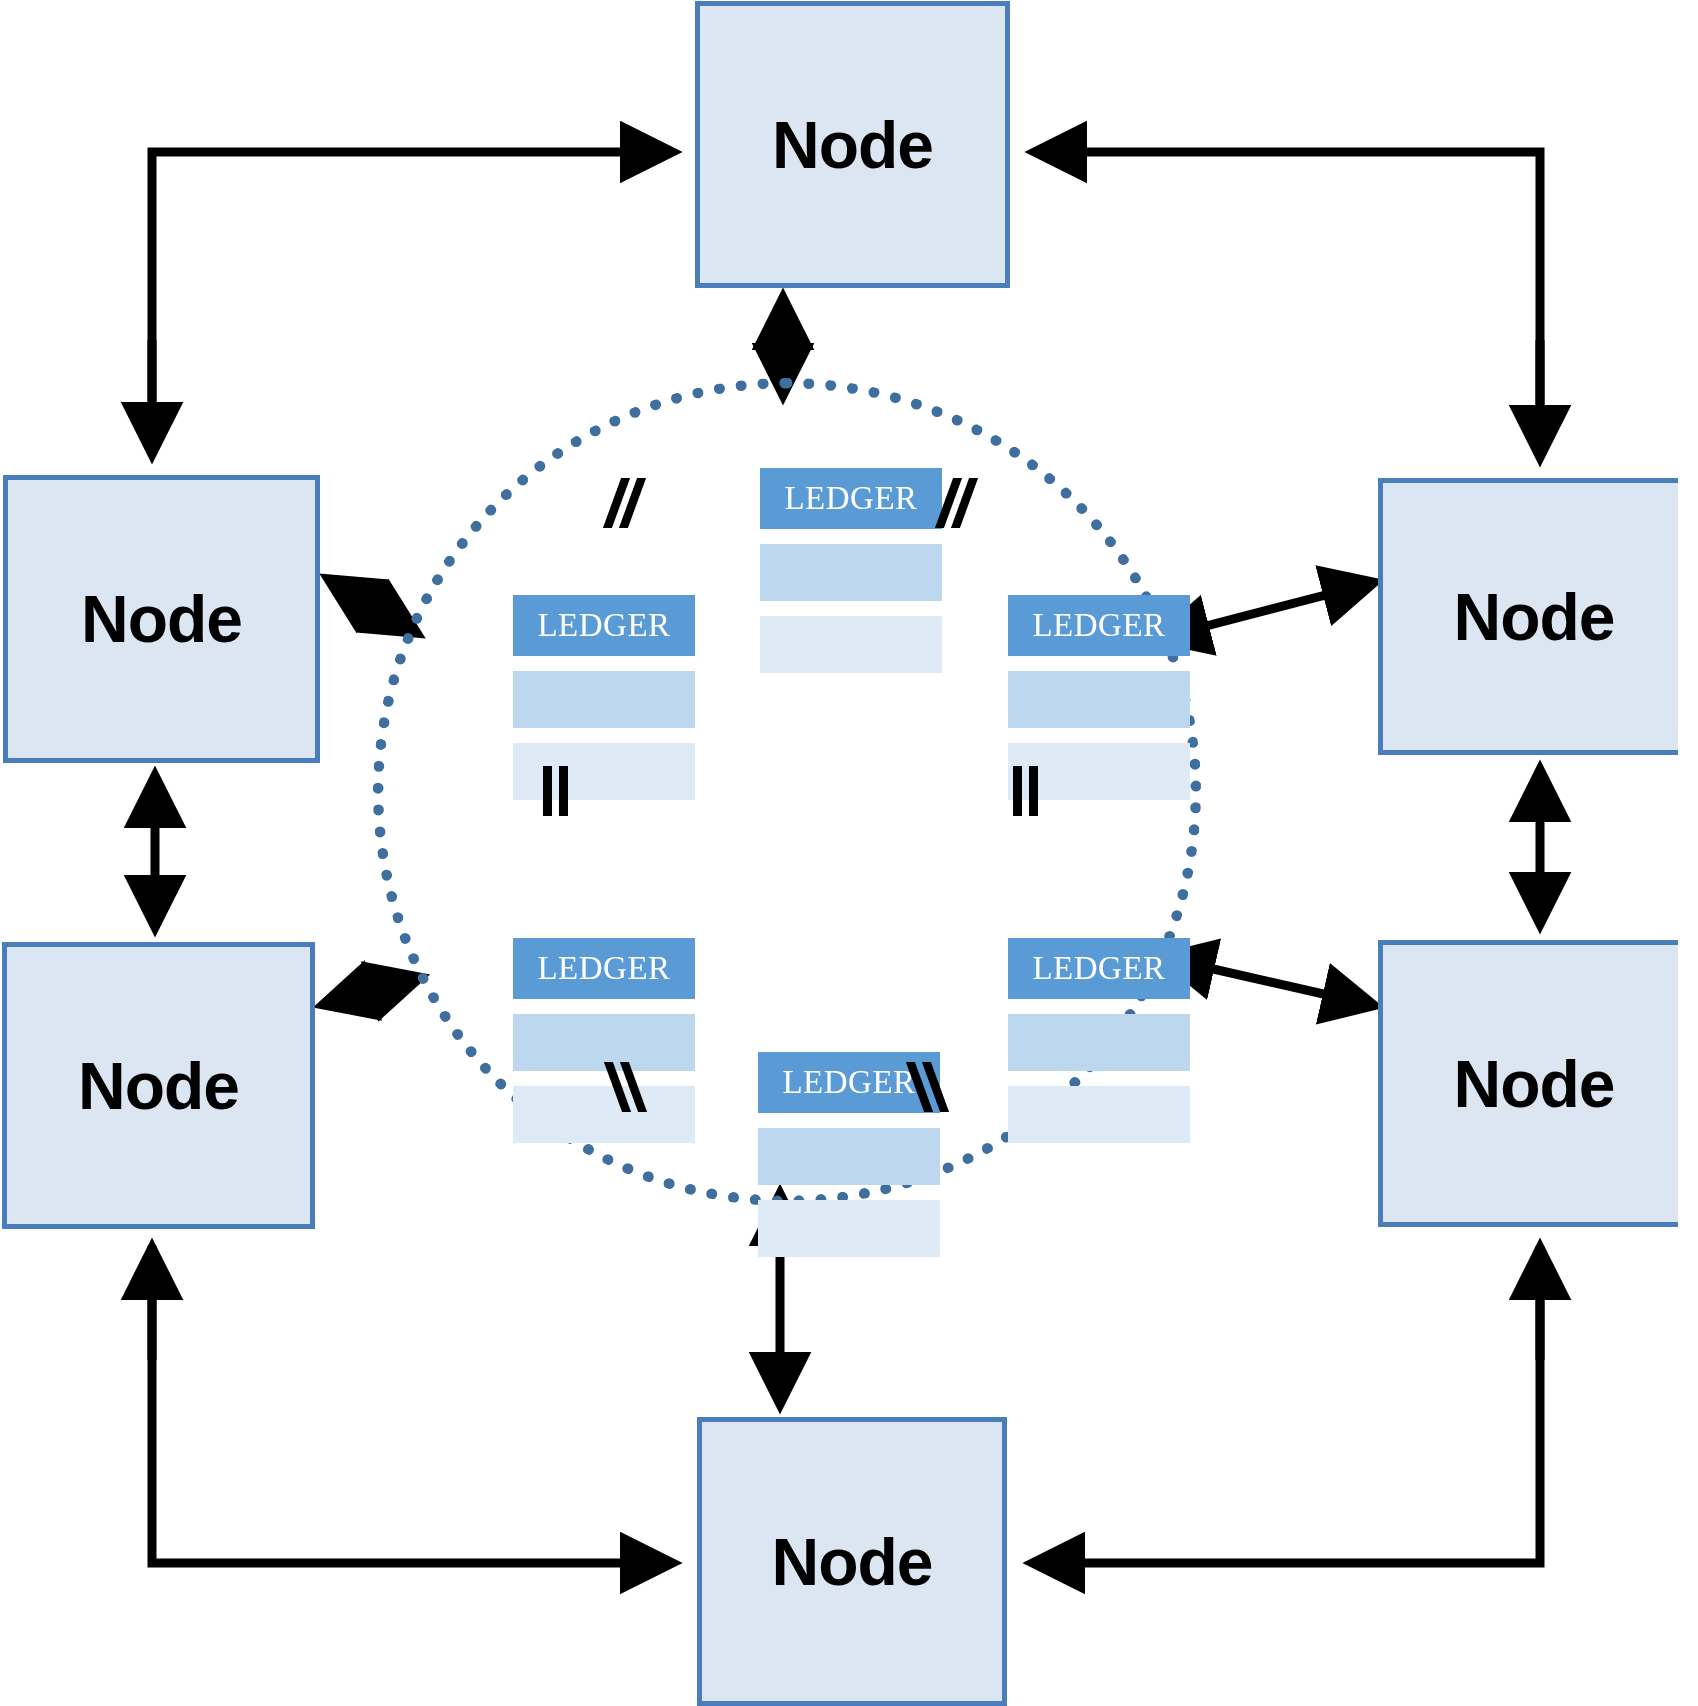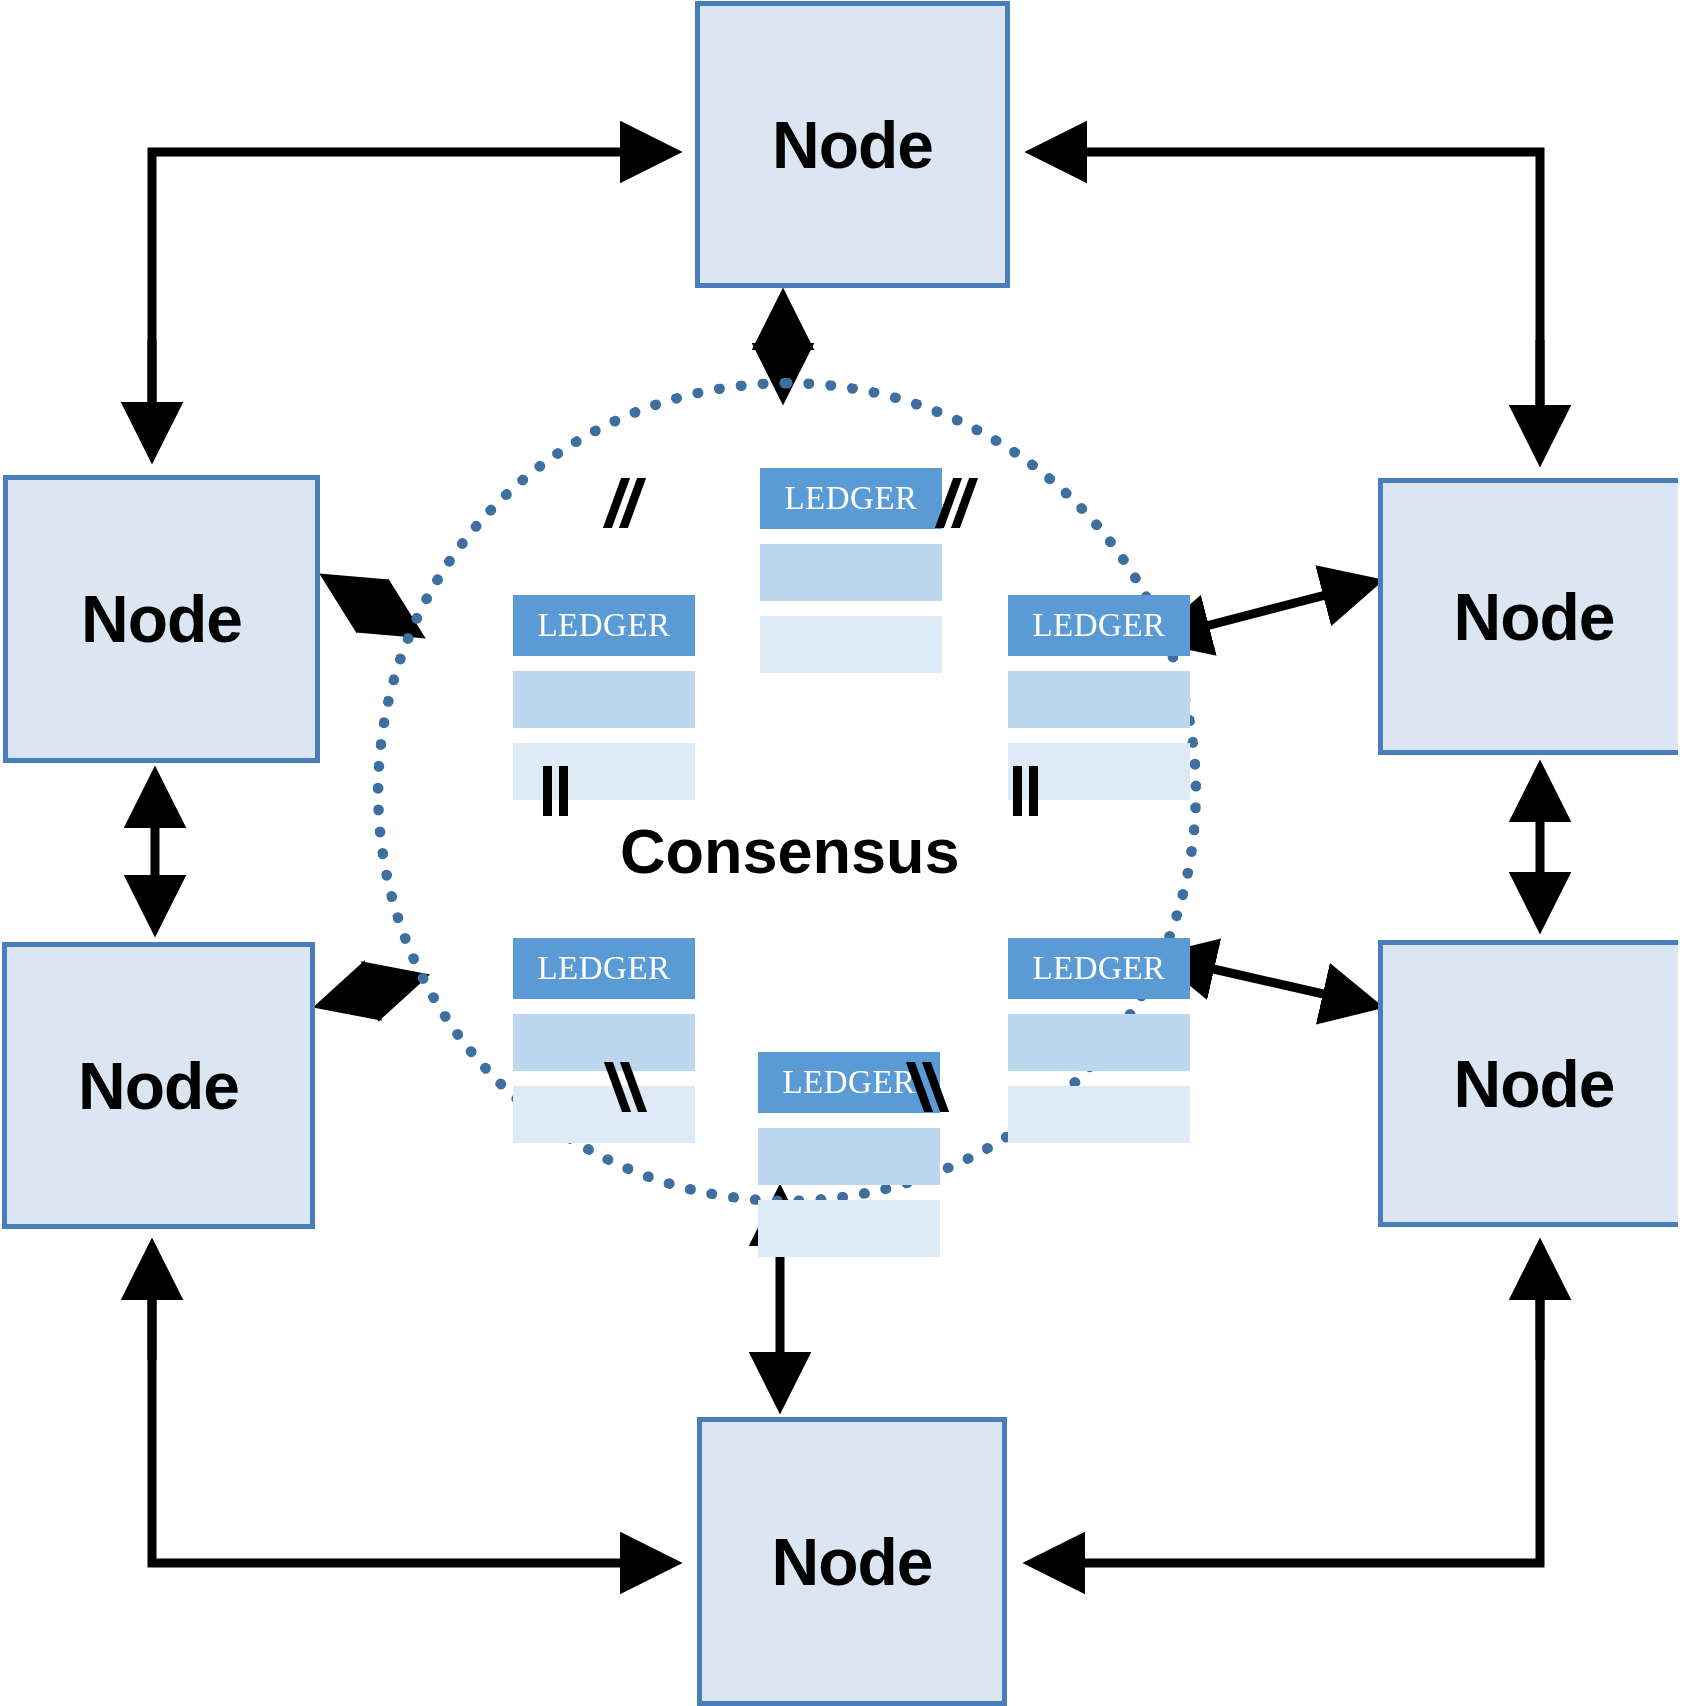--- a/index.html
+++ b/index.html
@@ -287,15 +287,14 @@
 
   <div class="eq-mark eq-slant" style="left:606px; top:1062px; transform:scaleX(-1);">
       <i></i>
       <i></i>
     </div>
   <div class="eq-mark eq-slant" style="left:908px; top:1062px; transform:scaleX(-1);">
       <i></i>
       <i></i>
     </div>
 
-  <div class="consensus-label" style="left:620px; top:820px;">Consensus</div>
 
 </div>
 
 </body></html>

